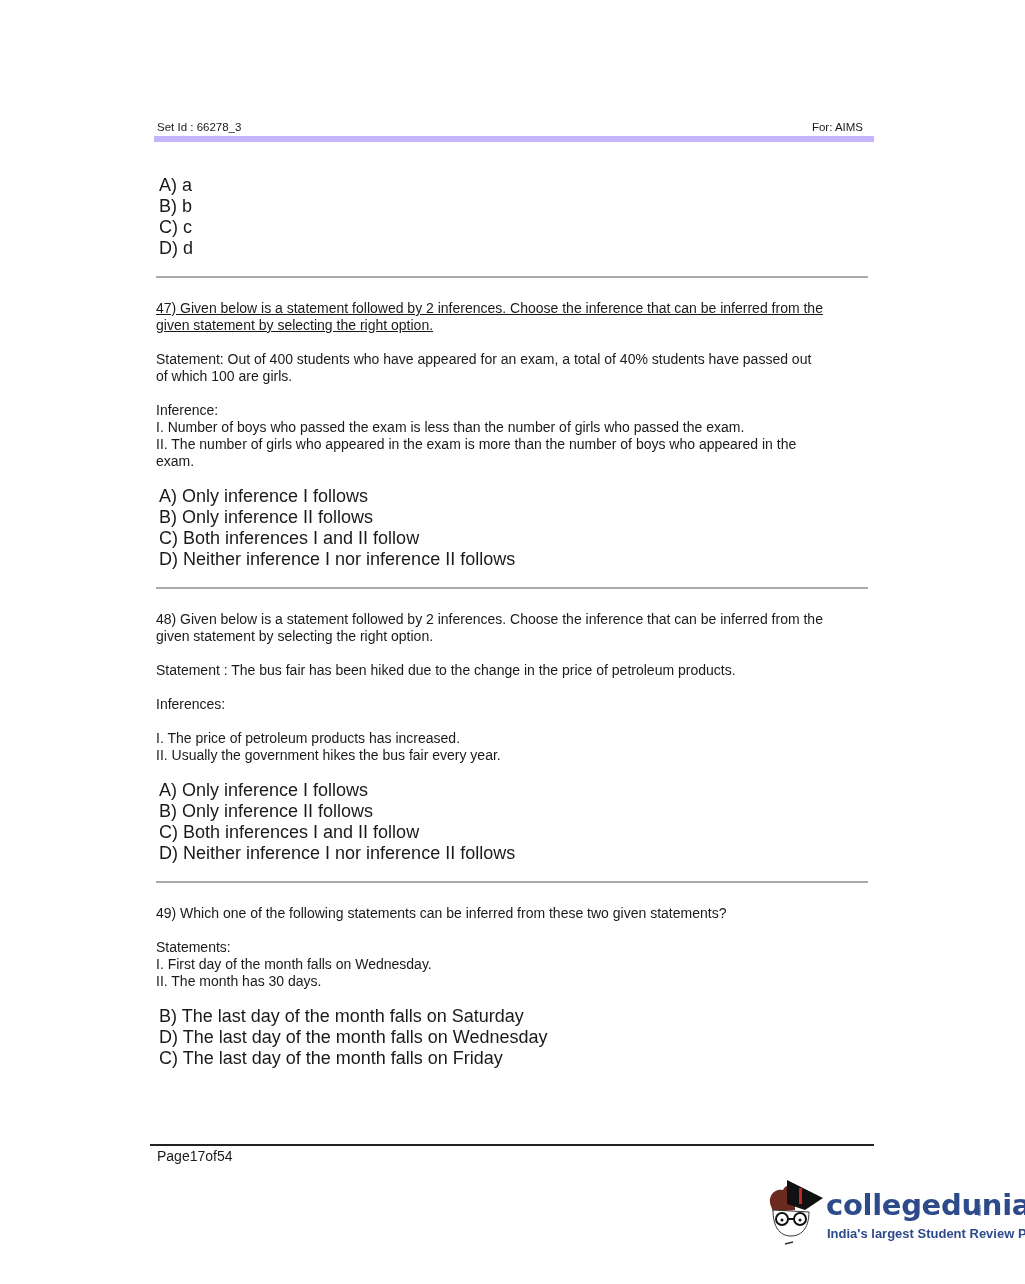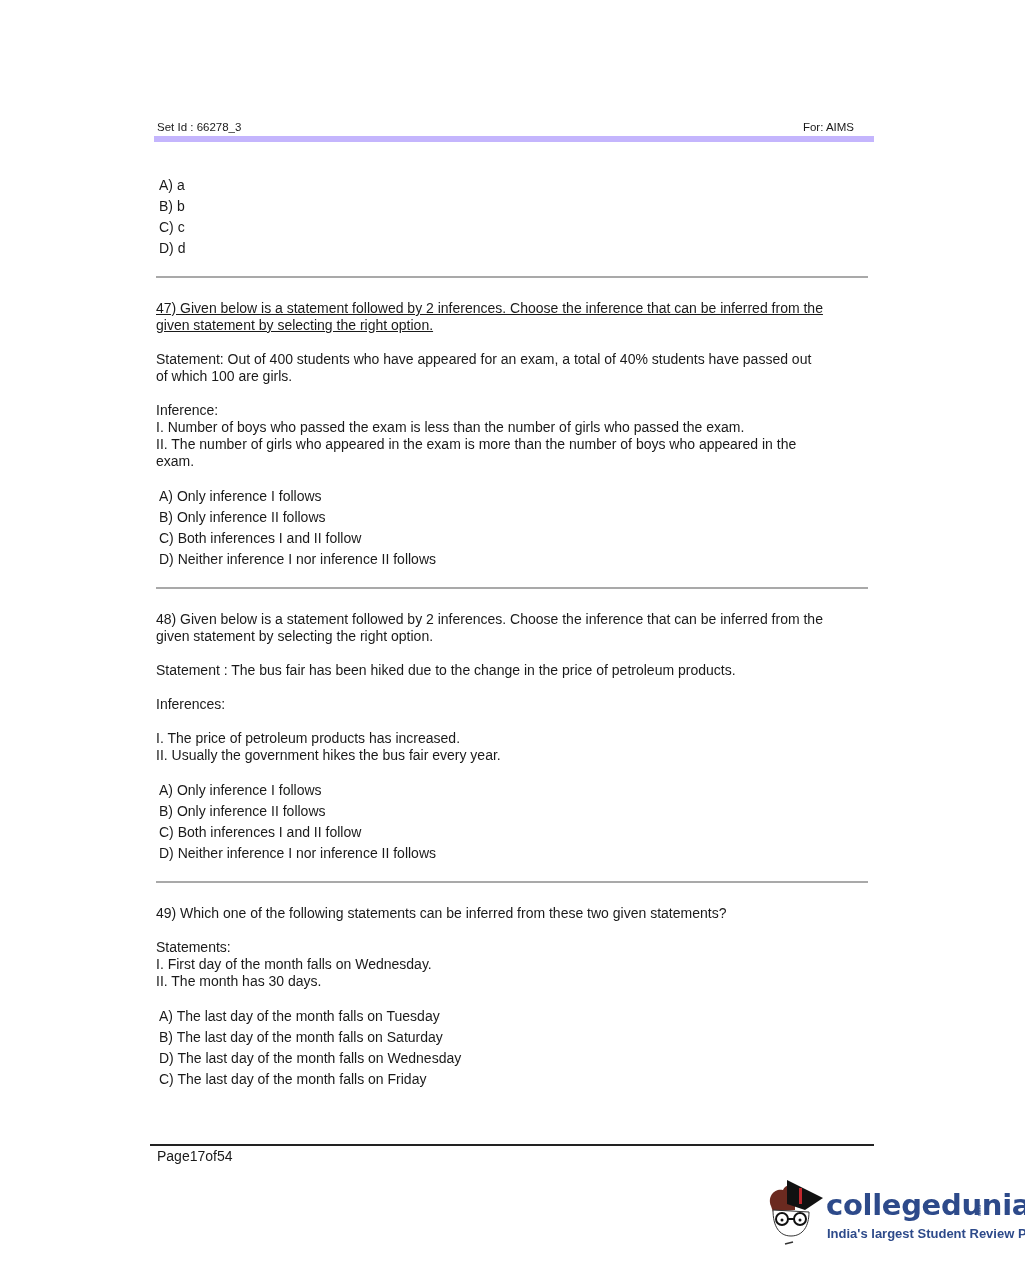--- a/index.html
+++ b/index.html
@@ -18,32 +18,32 @@
     .header {
       position: absolute;
       left: 154px;
       top: 120px;
       width: 720px;
       height: 16px;
       border-bottom: 6px solid #c4b5fd;
       font-size: 11.5px;
     }
     .header .left { position: absolute; left: 3px; top: 1px; }
-    .header .right { position: absolute; right: 20px; top: 1px; margin-left: 45px; }
+    .header .right { position: absolute; right: 11px; top: 1px; margin-left: 45px; }
 
     .content {
       position: absolute;
       left: 156px;
       top: 177px;
       width: 712px;
       font-size: 14px;
       line-height: 17px;
     }
     .opts { margin: 0 0 0 3px; }
-    .opt { height: 21px; line-height: 17px; font-size: 14px; }
+    .opt { height: 21px; line-height: 17px; font-size: 18px; }
     .sep {
       height: 0;
       border-top: 2px solid #a9a9a9;
       margin: 15px 0 0 0;
     }
     .qtext { margin-top: 22px; }
     .para { margin-top: 17px; }
     .optsblock { margin-top: 18px; }
     .line { display: block; }
 
@@ -157,21 +157,20 @@
 
   <div class="qtext">
     <span class="line">49) Which one of the following statements can be inferred from these two given statements?</span>
   </div>
   <div class="para">
     <span class="line">Statements:</span>
     <span class="line">I. First day of the month falls on Wednesday.</span>
     <span class="line">II. The month has 30 days.</span>
   </div>
   <div class="opts optsblock">
-    <div class="opt">A) The last day of the month falls on Tuesday</div>
     <div class="opt">B) The last day of the month falls on Saturday</div>
     <div class="opt">D) The last day of the month falls on Wednesday</div>
     <div class="opt">C) The last day of the month falls on Friday</div>
   </div>
 </div>
 
 <div class="footer">
   <span class="pg">Page17of54</span>
 </div>
 

